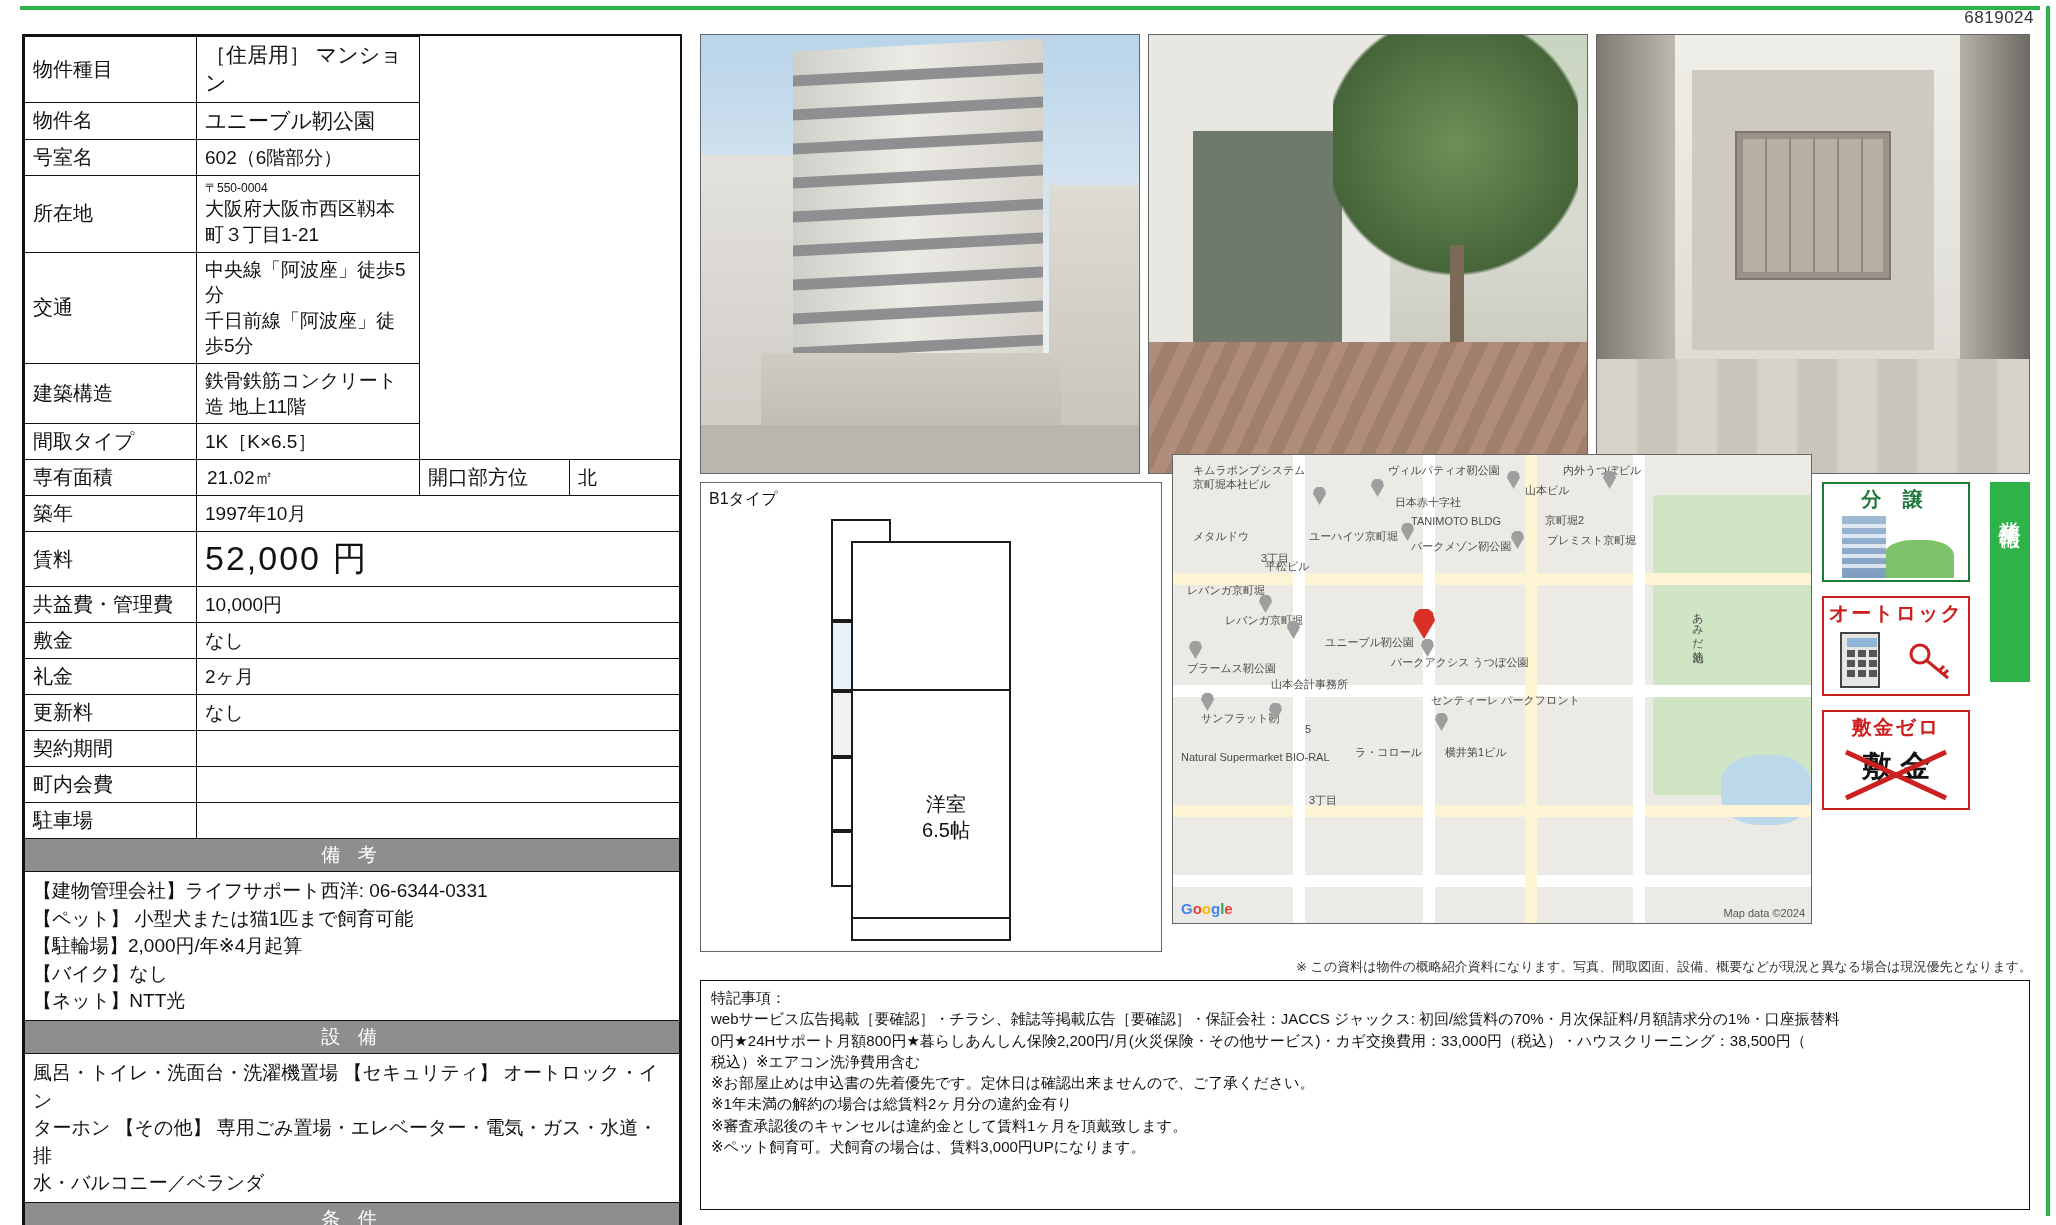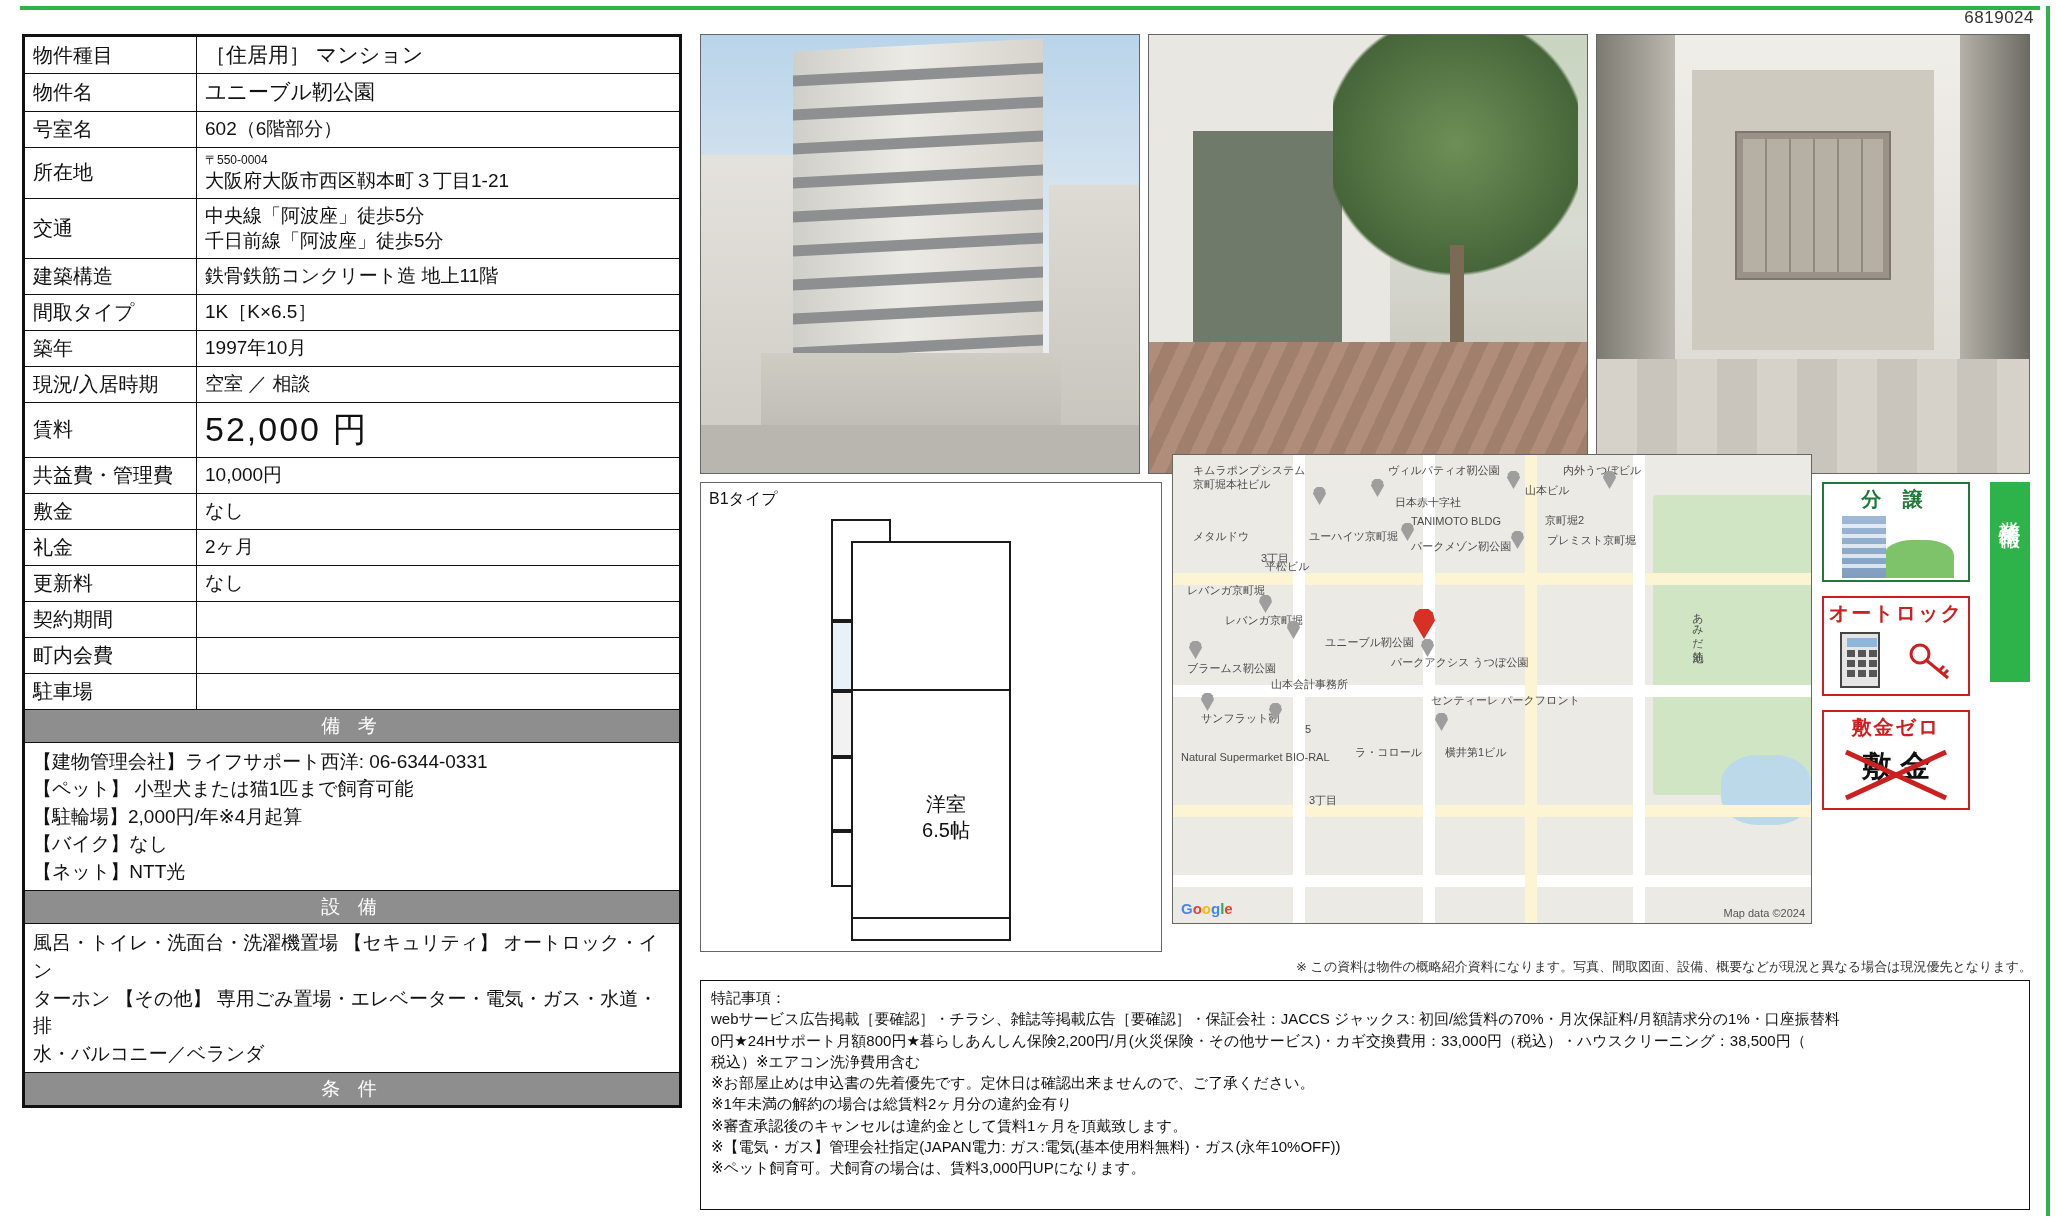--- a/index.html
+++ b/index.html
@@ -256,26 +256,28 @@
     </tr>
     <tr class="row-h">
       <td class="lbl">建築構造</td>
       <td class="val">鉄骨鉄筋コンクリート造 地上11階</td>
     </tr>
     <tr class="row-h">
       <td class="lbl">間取タイプ</td>
       <td class="val">1K［K×6.5］</td>
     </tr>
     <tr class="row-h">
+      <td class="lbl">専有面積</td>
+      <td class="val" style="padding-left:10px">21.02㎡</td>
+      <td class="lbl sub-lbl">開口部方位</td>
+      <td class="val sub-val">北</td>
+    </tr>
+    <tr class="row-h">
       <td class="lbl">築年</td>
       <td class="val" colspan="3">1997年10月</td>
-    </tr>
-    <tr class="row-h">
-      <td class="lbl">現況/入居時期</td>
-      <td class="val" colspan="3">空室 ／ 相談</td>
     </tr>
     <tr>
       <td class="lbl">賃料</td>
       <td class="rent-val" colspan="3">52,000 円</td>
     </tr>
     <tr class="row-h">
       <td class="lbl">共益費・管理費</td>
       <td class="val" colspan="3">10,000円</td>
     </tr>
     <tr class="row-h">
@@ -504,15 +506,14 @@
 <div class="disclaimer">※ この資料は物件の概略紹介資料になります。写真、間取図面、設備、概要などが現況と異なる場合は現況優先となります。</div>
 
 <div class="notes">
   <div class="t">特記事項：</div>
   <div class="t">webサービス広告掲載［要確認］・チラシ、雑誌等掲載広告［要確認］・保証会社：JACCS ジャックス: 初回/総賃料の70%・月次保証料/月額請求分の1%・口座振替料</div>
   <div class="t">0円★24Hサポート月額800円★暮らしあんしん保険2,200円/月(火災保険・その他サービス)・カギ交換費用：33,000円（税込）・ハウスクリーニング：38,500円（</div>
   <div class="t">税込）※エアコン洗浄費用含む</div>
   <div class="t">※お部屋止めは申込書の先着優先です。定休日は確認出来ませんので、ご了承ください。</div>
   <div class="t">※1年未満の解約の場合は総賃料2ヶ月分の違約金有り</div>
   <div class="t">※審査承認後のキャンセルは違約金として賃料1ヶ月を頂戴致します。</div>
-  <div class="t">※【電気・ガス】管理会社指定(JAPAN電力: ガス:電気(基本使用料無料)・ガス(永年10%OFF))</div>
   <div class="t">※ペット飼育可。犬飼育の場合は、賃料3,000円UPになります。</div>
 </div>
 
 </body></html>

